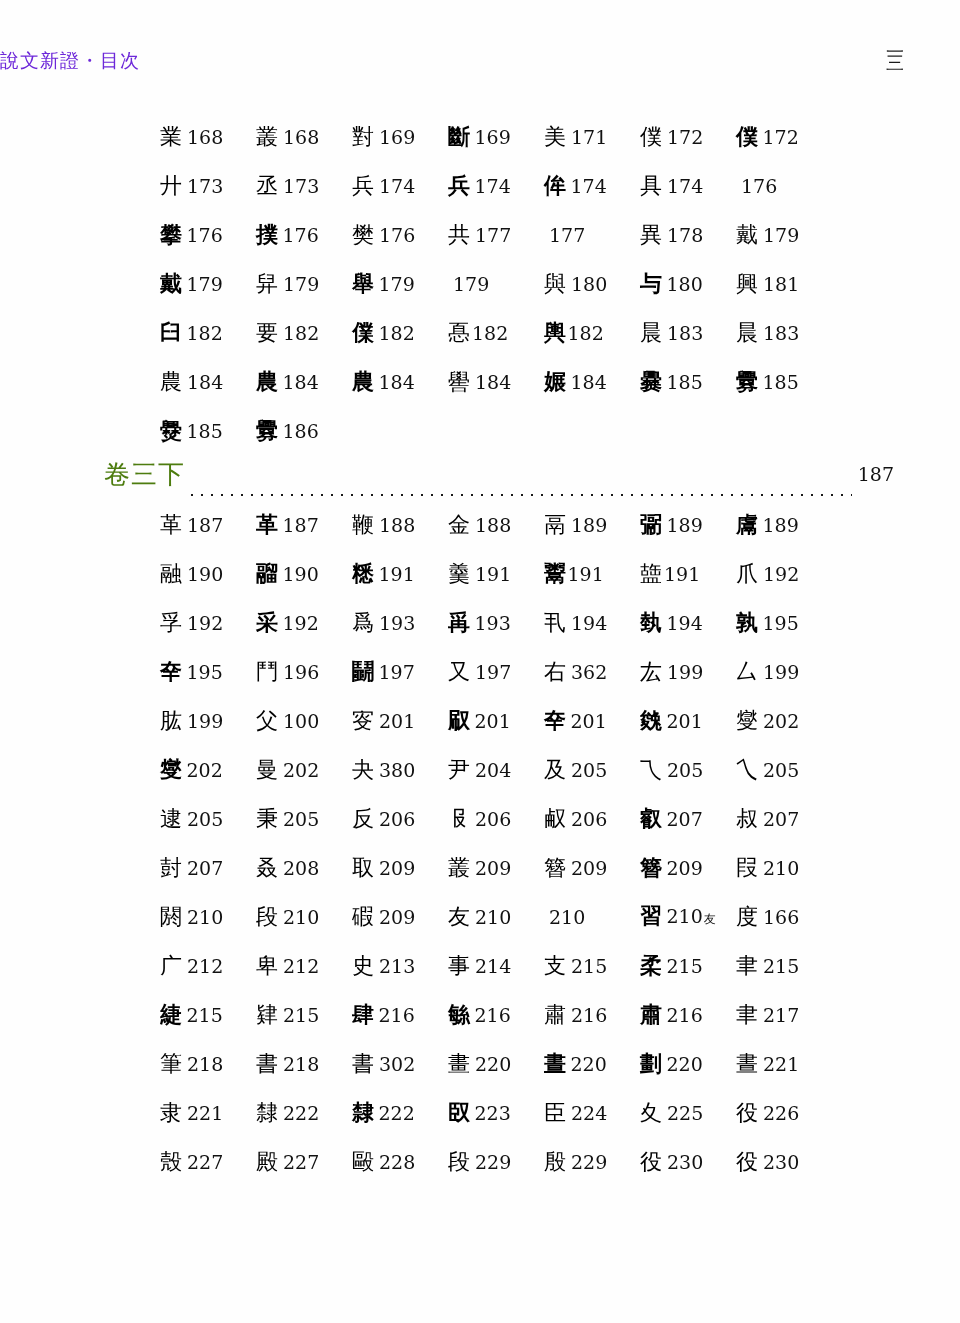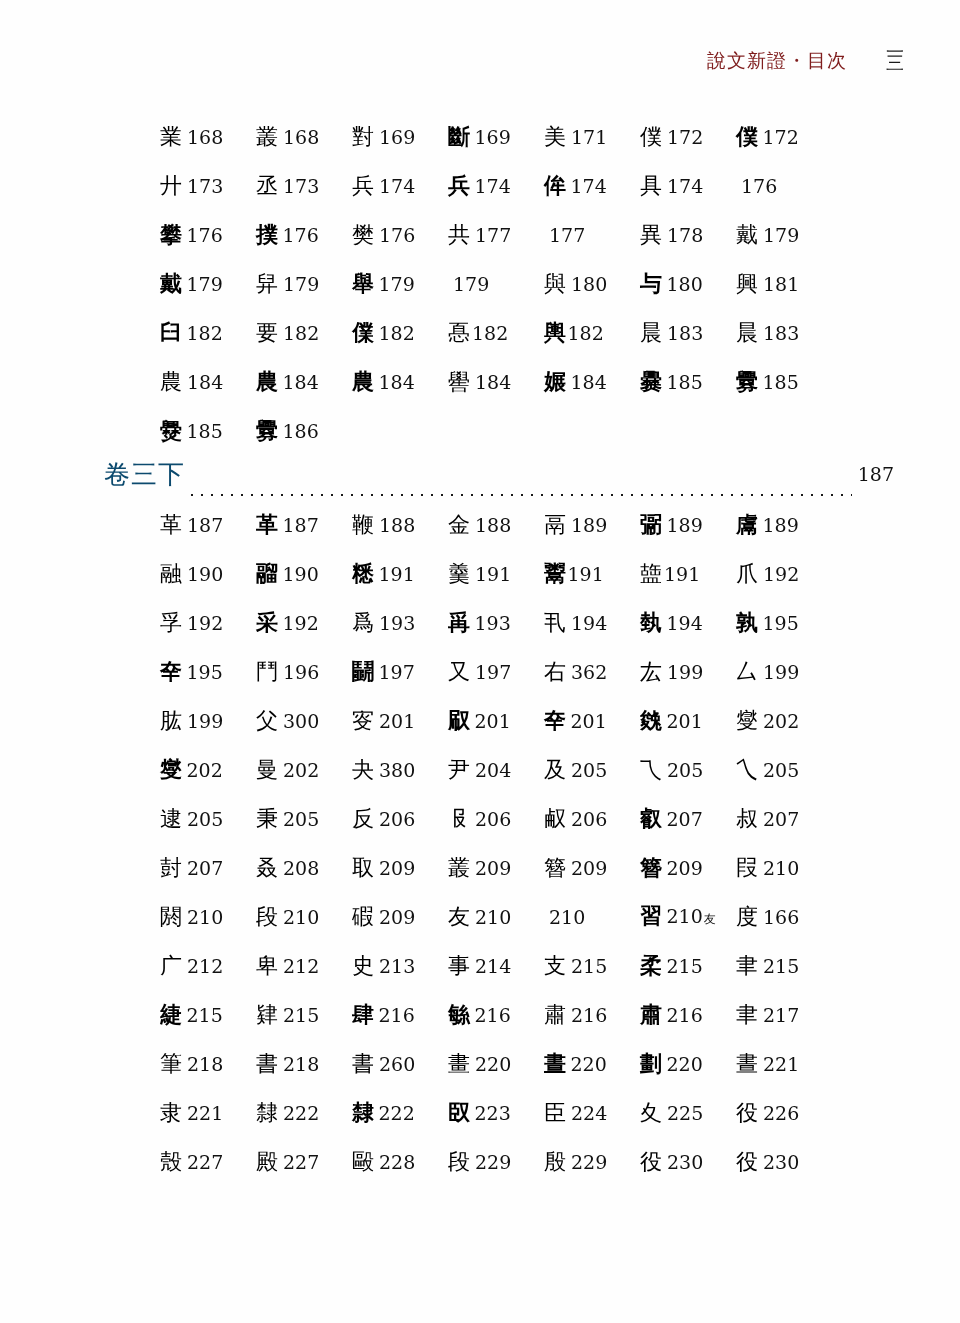--- a/index.html
+++ b/index.html
@@ -27,25 +27,25 @@
     position: absolute;
     top: 48px;
     left: 0;
     width: 960px;
     height: 44px;
   }
   .header-title {
     position: absolute;
     left: 0;
     width: 847px;
-    text-align: right;
+    text-align: left;
     font-size: 19px;
     letter-spacing: 1px;
     font-family: "DejaVu Serif", "Liberation Serif", serif;
-    color: #7f1d1d;
+    color: #6d28d9;
     line-height: 24px;
   }
   .header-folio {
     position: absolute;
     right: 56px;
     top: -6px;
     font-size: 18px;
     line-height: 17px;
     writing-mode: vertical-rl;
     text-orientation: upright;
@@ -106,21 +106,21 @@
     left: 104px;
     top: 452px;
     width: 790px;
     height: 44px;
     display: flex;
     align-items: center;
   }
   .volume-label {
     font-size: 26px;
     letter-spacing: 1px;
-    color: #0c4a6e;
+    color: #4d7c0f;
     white-space: nowrap;
     font-family: "DejaVu Serif", "Liberation Serif", serif;
   }
   .volume-dots {
     flex: 1;
     margin: 0 6px 0 2px;
     height: 20px;
     align-self: flex-end;
     background-image: radial-gradient(circle, #1a1a1a 1.1px, rgba(0,0,0,0) 1.4px);
     background-size: 10px 20px;
@@ -469,21 +469,21 @@
           <span class="pgnum">199</span>
         </div>
       </div>
       <div class="row">
         <div class="cell">
           <span class="glyph">肱</span>
           <span class="pgnum">199</span>
         </div>
         <div class="cell">
           <span class="glyph">父</span>
-          <span class="pgnum">300</span>
+          <span class="pgnum">100</span>
         </div>
         <div class="cell">
           <span class="glyph">叜</span>
           <span class="pgnum">201</span>
         </div>
         <div class="cell">
           <span class="glyph heavy">㕞</span>
           <span class="pgnum">201</span>
         </div>
         <div class="cell">
@@ -684,21 +684,21 @@
         <div class="cell">
           <span class="glyph">筆</span>
           <span class="pgnum">218</span>
         </div>
         <div class="cell">
           <span class="glyph">書</span>
           <span class="pgnum">218</span>
         </div>
         <div class="cell">
           <span class="glyph">書</span>
-          <span class="pgnum">260</span>
+          <span class="pgnum">302</span>
         </div>
         <div class="cell">
           <span class="glyph">畫</span>
           <span class="pgnum">220</span>
         </div>
         <div class="cell">
           <span class="glyph heavy">晝</span>
           <span class="pgnum">220</span>
         </div>
         <div class="cell">

